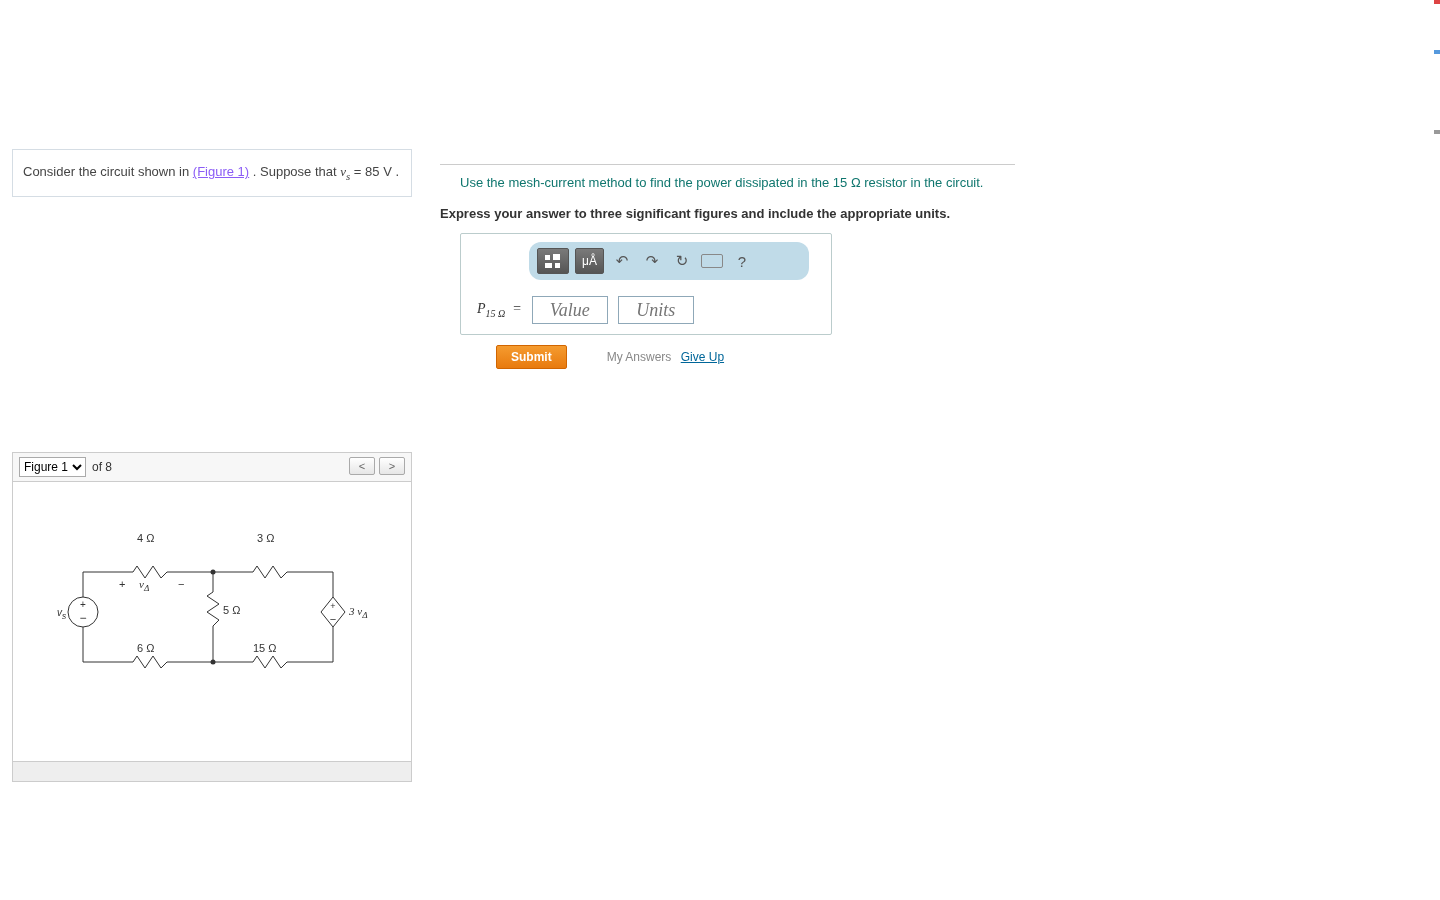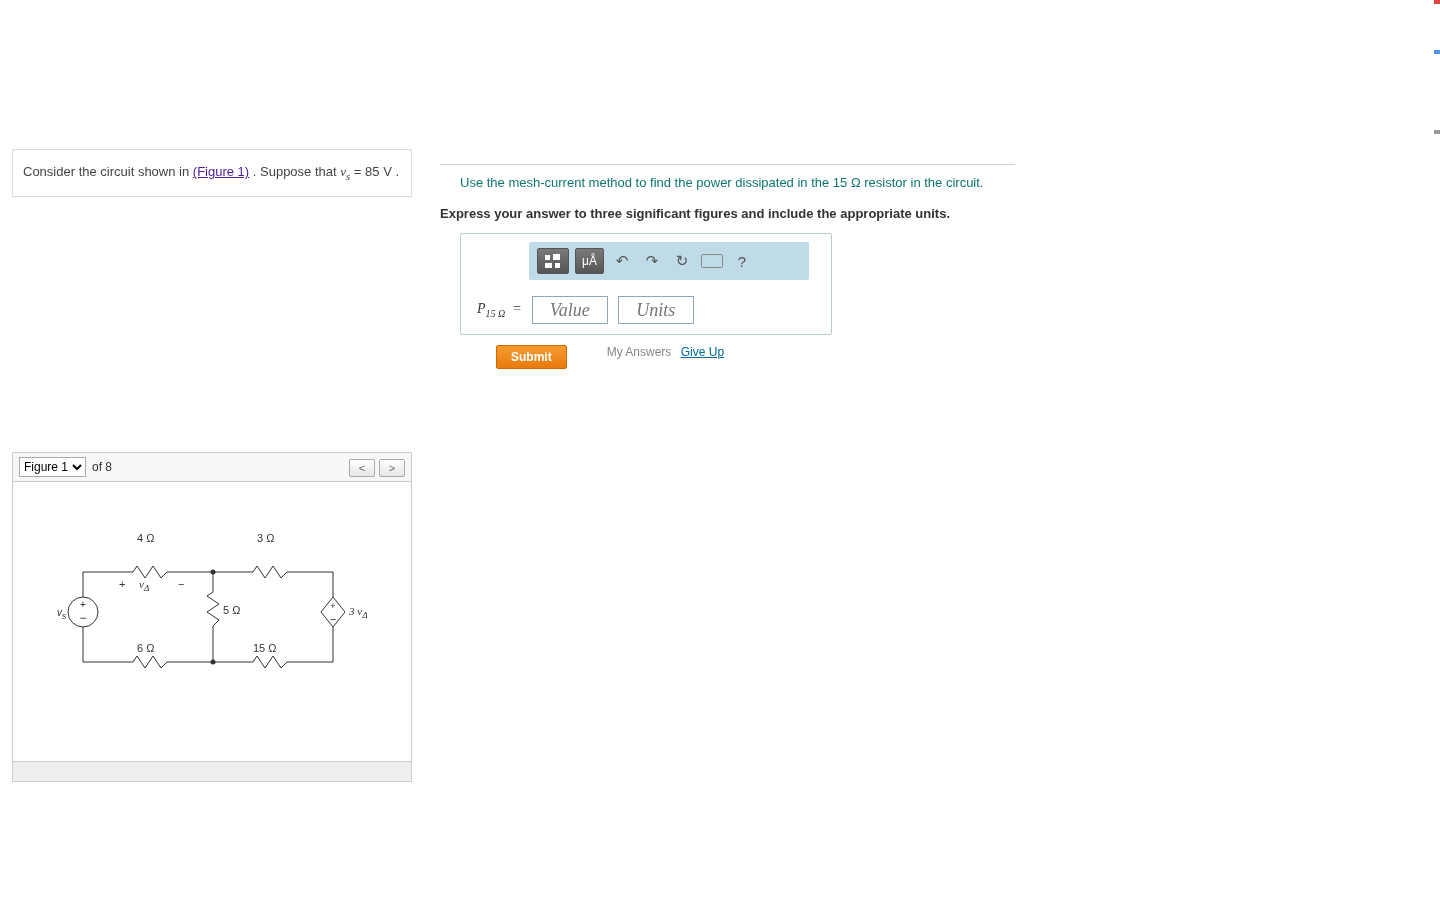--- a/index.html
+++ b/index.html
@@ -1,44 +1,44 @@
 <!DOCTYPE html>
 <html><head>
 <meta charset="utf-8">
 <style>
   * { box-sizing: border-box; margin: 0; padding: 0; }
   body { font-family: Arial, Helvetica, sans-serif; font-size: 13px; color: #333; background: #fff; width: 1440px; height: 900px; position: relative; }
   .left-pane { position: absolute; left: 12px; top: 150px; width: 400px; }
   .problem-header { background: #e8f0f6; border: 1px solid #d5dde4; padding: 6px 10px; font-size: 14px; color: #333; }
   .problem-box { border: 1px solid #d5dde4; background: #fff; padding: 12px 10px; font-size: 13px; color: #444; margin-top: -1px; line-height: 1.5; }
-  .problem-box a { color: #4c1d95; text-decoration: underline; }
+  .problem-box a { color: #8b5cf6; text-decoration: underline; }
   .figure-pane { margin-top: 255px; }
-  .figure-header { display: flex; align-items: flex-end; justify-content: space-between; border: 1px solid #ccc; background: #f7f7f7; padding: 4px 6px; }
+  .figure-header { display: flex; align-items: flex-start; justify-content: space-between; border: 1px solid #ccc; background: #f7f7f7; padding: 4px 6px; }
   .figure-header-left { display: flex; align-items: center; gap: 6px; font-size: 12px; }
   .figure-select { font-size: 12px; height: 20px; border: 1px solid #aaa; background: #fff; }
   .fig-nav { display: flex; gap: 4px; }
   .fig-nav-btn { width: 26px; height: 18px; border: 1px solid #aaa; background: linear-gradient(#fff,#e6e6e6); font-size: 11px; text-align: center; line-height: 16px; color: #666; cursor: pointer; border-radius: 2px; }
   .figure-body { border: 1px solid #ccc; border-top: none; height: 280px; background: #fff; position: relative; }
   .figure-footer { height: 20px; background: #eee; border: 1px solid #ccc; border-top: none; }
   .circuit-svg { position: absolute; left: 50px; top: 60px; }
 
   .right-pane { position: absolute; left: 440px; top: 164px; width: 600px; }
   .divider { border-top: 1px solid #ccc; width: 575px; margin-bottom: 10px; }
   .part-label { font-weight: bold; font-size: 14px; margin-bottom: 14px; }
   .question-text { font-size: 13px; color: #0f766e; margin-bottom: 16px; margin-left: 20px; }
   .instruction-text { font-weight: bold; font-size: 13px; margin-bottom: 12px; }
   .answer-box { border: 1px solid #bcc; width: 372px; margin-left: 20px; padding: 8px 8px 10px 8px; background: #fff; border-radius: 2px; }
-  .toolbar { background: #c0dbe8; padding: 6px 8px; display: flex; align-items: center; gap: 6px; width: 280px; margin-left: 60px; border-radius: 2px; }
+  .toolbar { background: #c0dbe8; padding: 6px 8px; display: flex; align-items: center; gap: 6px; width: 280px; margin-left: 60px; border-radius: 12px; }
   .tool-btn { height: 26px; min-width: 26px; padding: 0 6px; background: linear-gradient(#7a7a7a,#555); color: #fff; font-size: 12px; border: 1px solid #555; border-radius: 2px; display: flex; align-items: center; justify-content: center; cursor: pointer; }
   .tool-plain { height: 26px; width: 24px; display: flex; align-items: center; justify-content: center; color: #555; font-size: 15px; cursor: pointer; }
   .tool-kbd { width: 22px; height: 14px; border: 1px solid #888; border-radius: 2px; position: relative; }
   .answer-row { display: flex; align-items: center; gap: 10px; margin-top: 16px; margin-left: 8px; }
   .answer-var { font-style: italic; font-family: 'Times New Roman', serif; font-size: 14px; color: #333; }
   .answer-input { width: 76px; height: 28px; border: 1px solid #8fa8b8; font-family: 'Times New Roman', serif; font-style: italic; font-size: 18px; color: #999; text-align: center; }
-  .btn-row { margin-top: 10px; margin-left: 20px; display: flex; gap: 40px; padding-left: 36px; }
+  .btn-row { margin-top: 10px; margin-left: 20px; display: flex; align-items: center; gap: 40px; padding-left: 36px; }
   .submit-btn { background: linear-gradient(#f59b2f,#e87a0e); color: #fff; border: 1px solid #d16500; padding: 4px 14px; font-size: 12px; font-weight: bold; border-radius: 2px; cursor: pointer; }
   .aux-links { font-size: 12px; color: #888; }
   .aux-links a { color: #069; text-decoration: underline; margin-left: 6px; }
 
   .scroll-marks { position: absolute; right: 0; top: 0; height: 900px; width: 6px; }
   .mark { position: absolute; right: 0; width: 6px; height: 4px; }
   .mark.red { background: #d44; }
   .mark.blue { background: #59d; }
   .mark.gray { background: #999; }
 </style>

